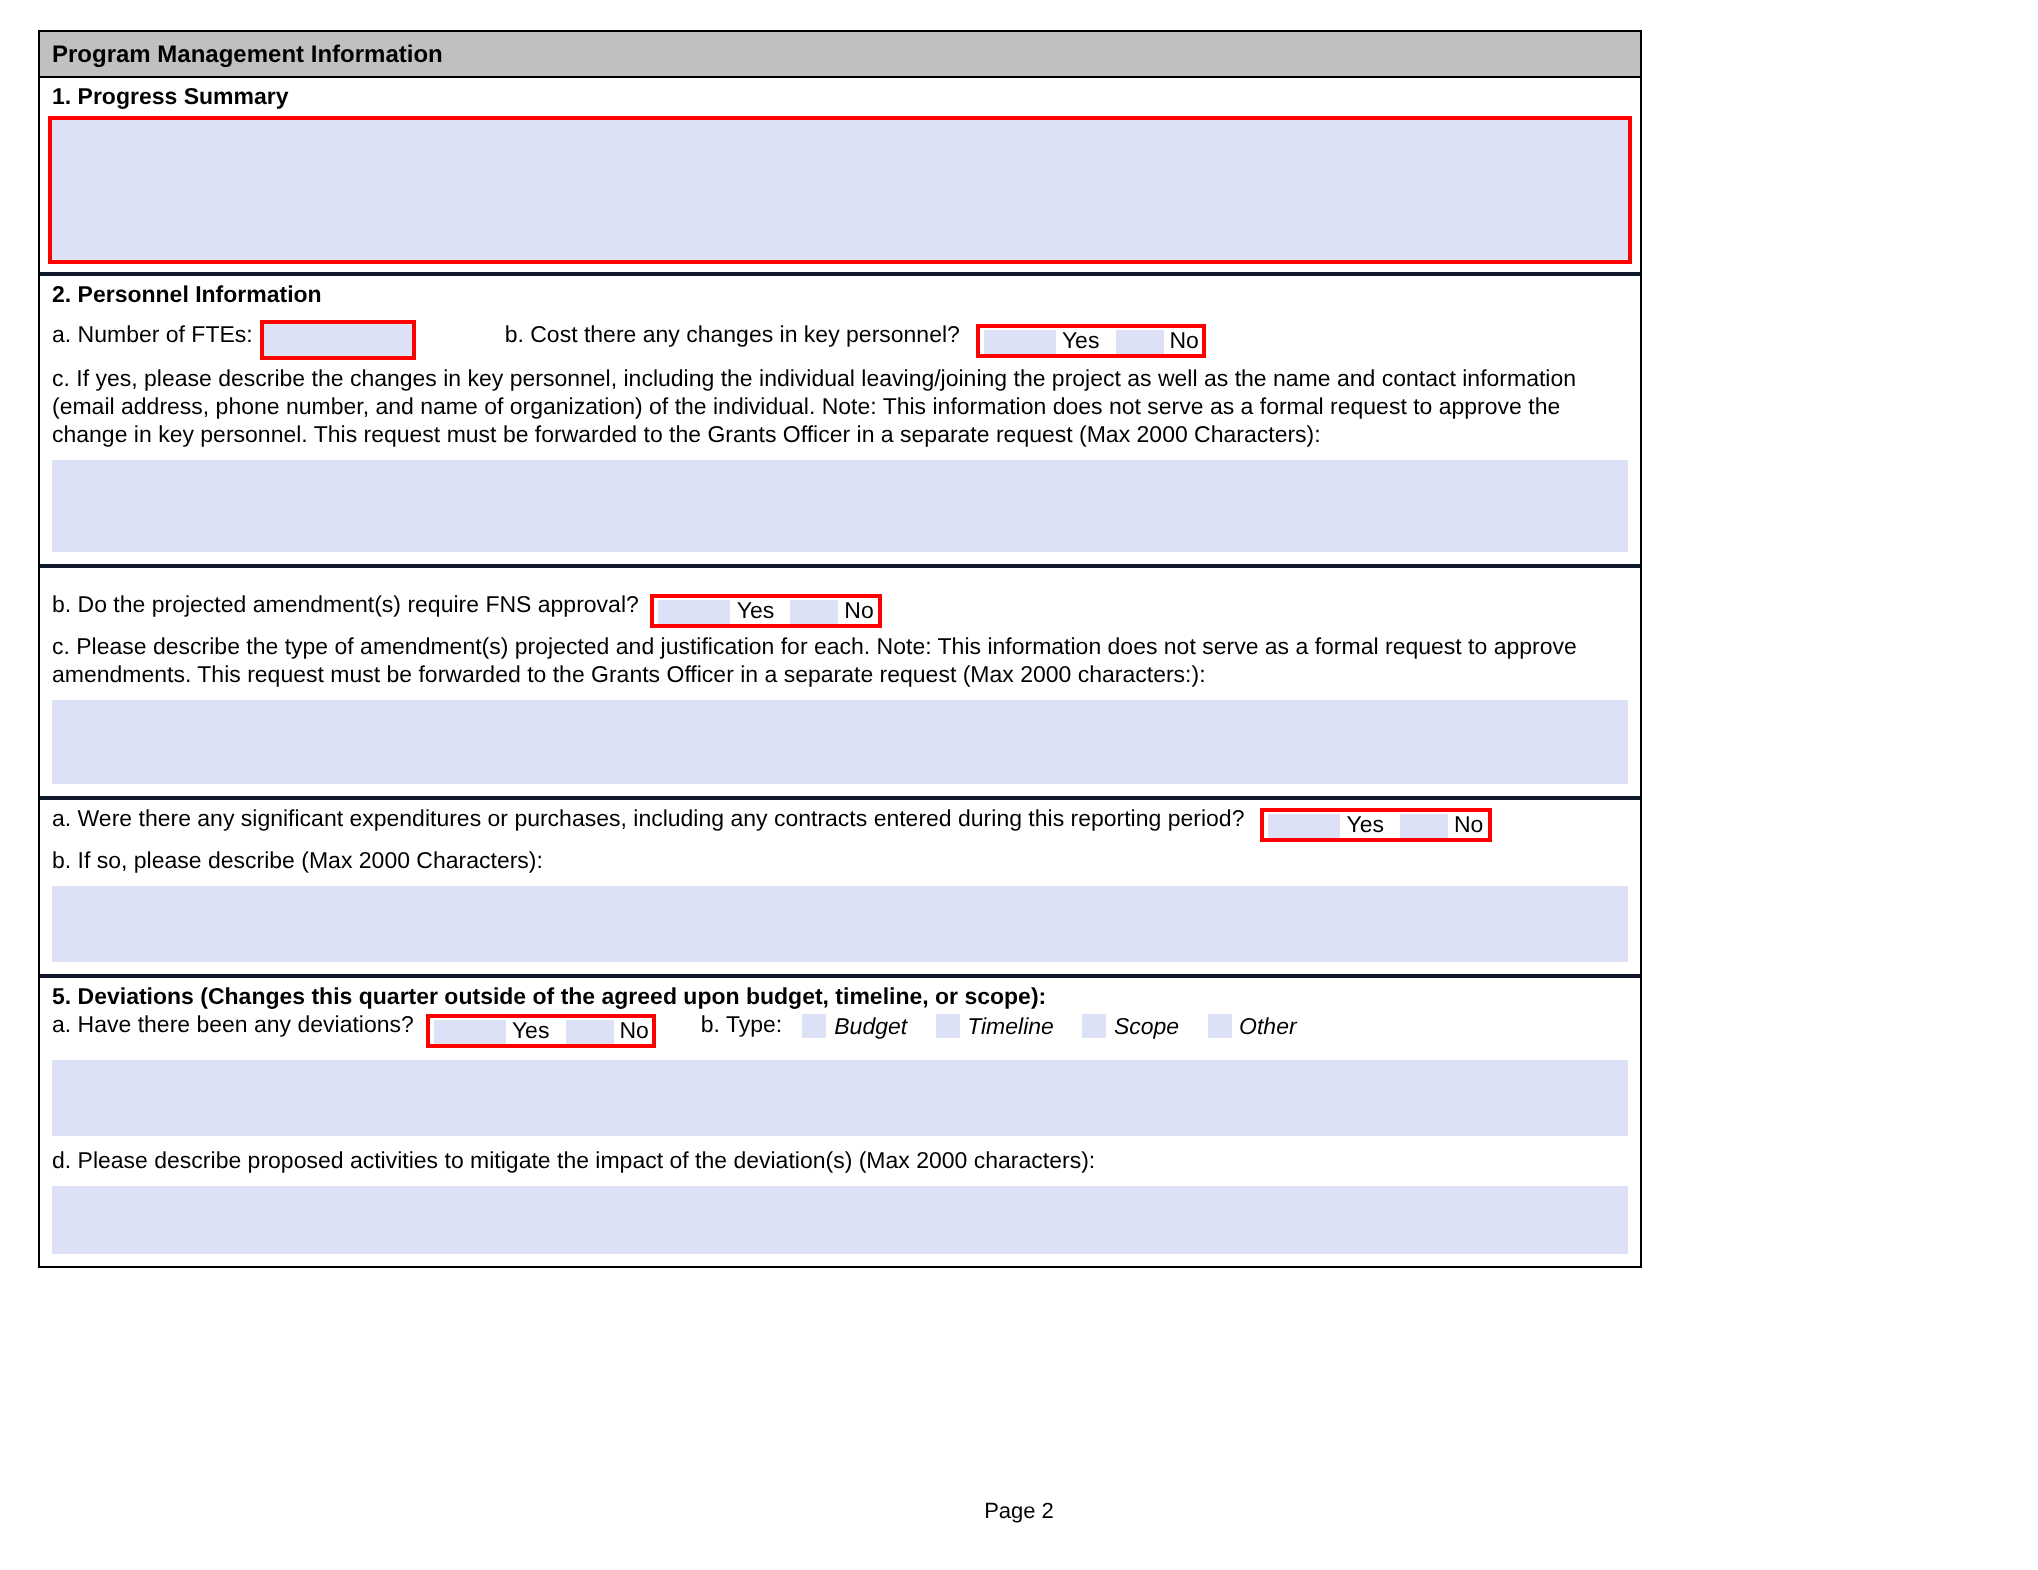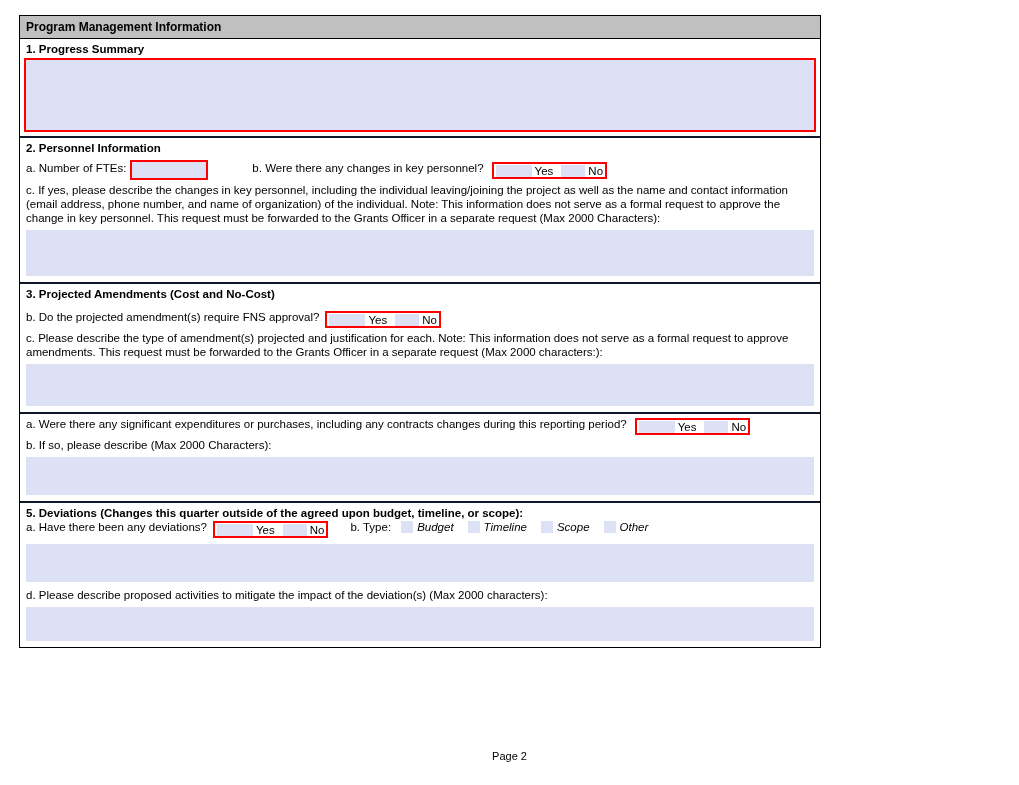--- a/index.html
+++ b/index.html
@@ -151,56 +151,55 @@
       <div class="textbox tb-h70 hl-red"></div>
     </div>
 
     <div class="section">
       <div class="sec-title">2. Personnel Information</div>
       <div class="spacer-6"></div>
       <div class="row">
         <span class="inline-label">a. Number of FTEs:</span>
         <span class="small-input hl-red" style="margin-left:6px;"></span>
         <span class="gap-wide"></span>
-        <span class="inline-label">b. Were there any changes in key personnel?</span>
+        <span class="inline-label">b. Cost there any changes in key personnel?</span>
         <span class="yn-group" style="margin-left:8px;">
           <span class="yn-box"></span>
           <span class="yn-lbl">Yes</span>
           <span class="yn-box-sm"></span>
           <span class="yn-lbl">No</span>
         </span>
       </div>
       <div class="spacer-4"></div>
       <div class="para">c. If yes, please describe the changes in key personnel, including the individual leaving/joining the project as well as the name and contact information (email address, phone number, and name of organization) of the individual. Note: This information does not serve as a formal request to approve the change in key personnel. This request must be forwarded to the Grants Officer in a separate request (Max 2000 Characters):</div>
       <div class="spacer-3"></div>
       <div class="textbox tb-h46"></div>
     </div>
 
     <div class="section">
-      <div class="sec-title">3. Projected Amendments (Cost and No-Cost)</div>
       <div class="spacer-6"></div>
       <div class="spacer-3"></div>
       <div class="row">
         <span class="inline-label">b. Do the projected amendment(s) require FNS approval?</span>
         <span class="yn-group" style="margin-left:6px;">
           <span class="yn-box"></span>
           <span class="yn-lbl">Yes</span>
           <span class="yn-box-sm"></span>
           <span class="yn-lbl">No</span>
         </span>
       </div>
       <div class="spacer-3"></div>
       <div class="para">c. Please describe the type of amendment(s) projected and justification for each. Note: This information does not serve as a formal request to approve amendments. This request must be forwarded to the Grants Officer in a separate request (Max 2000 characters:):</div>
       <div class="spacer-3"></div>
       <div class="textbox tb-h42"></div>
     </div>
 
     <div class="section">
       <div class="row">
-        <span class="inline-label">a. Were there any significant expenditures or purchases, including any contracts changes during this reporting period?</span>
+        <span class="inline-label">a. Were there any significant expenditures or purchases, including any contracts entered during this reporting period?</span>
         <span class="yn-group" style="margin-left:8px;">
           <span class="yn-box"></span>
           <span class="yn-lbl">Yes</span>
           <span class="yn-box-sm"></span>
           <span class="yn-lbl">No</span>
         </span>
       </div>
       <div class="spacer-3"></div>
       <div class="para">b. If so, please describe (Max 2000 Characters):</div>
       <div class="spacer-3"></div>

